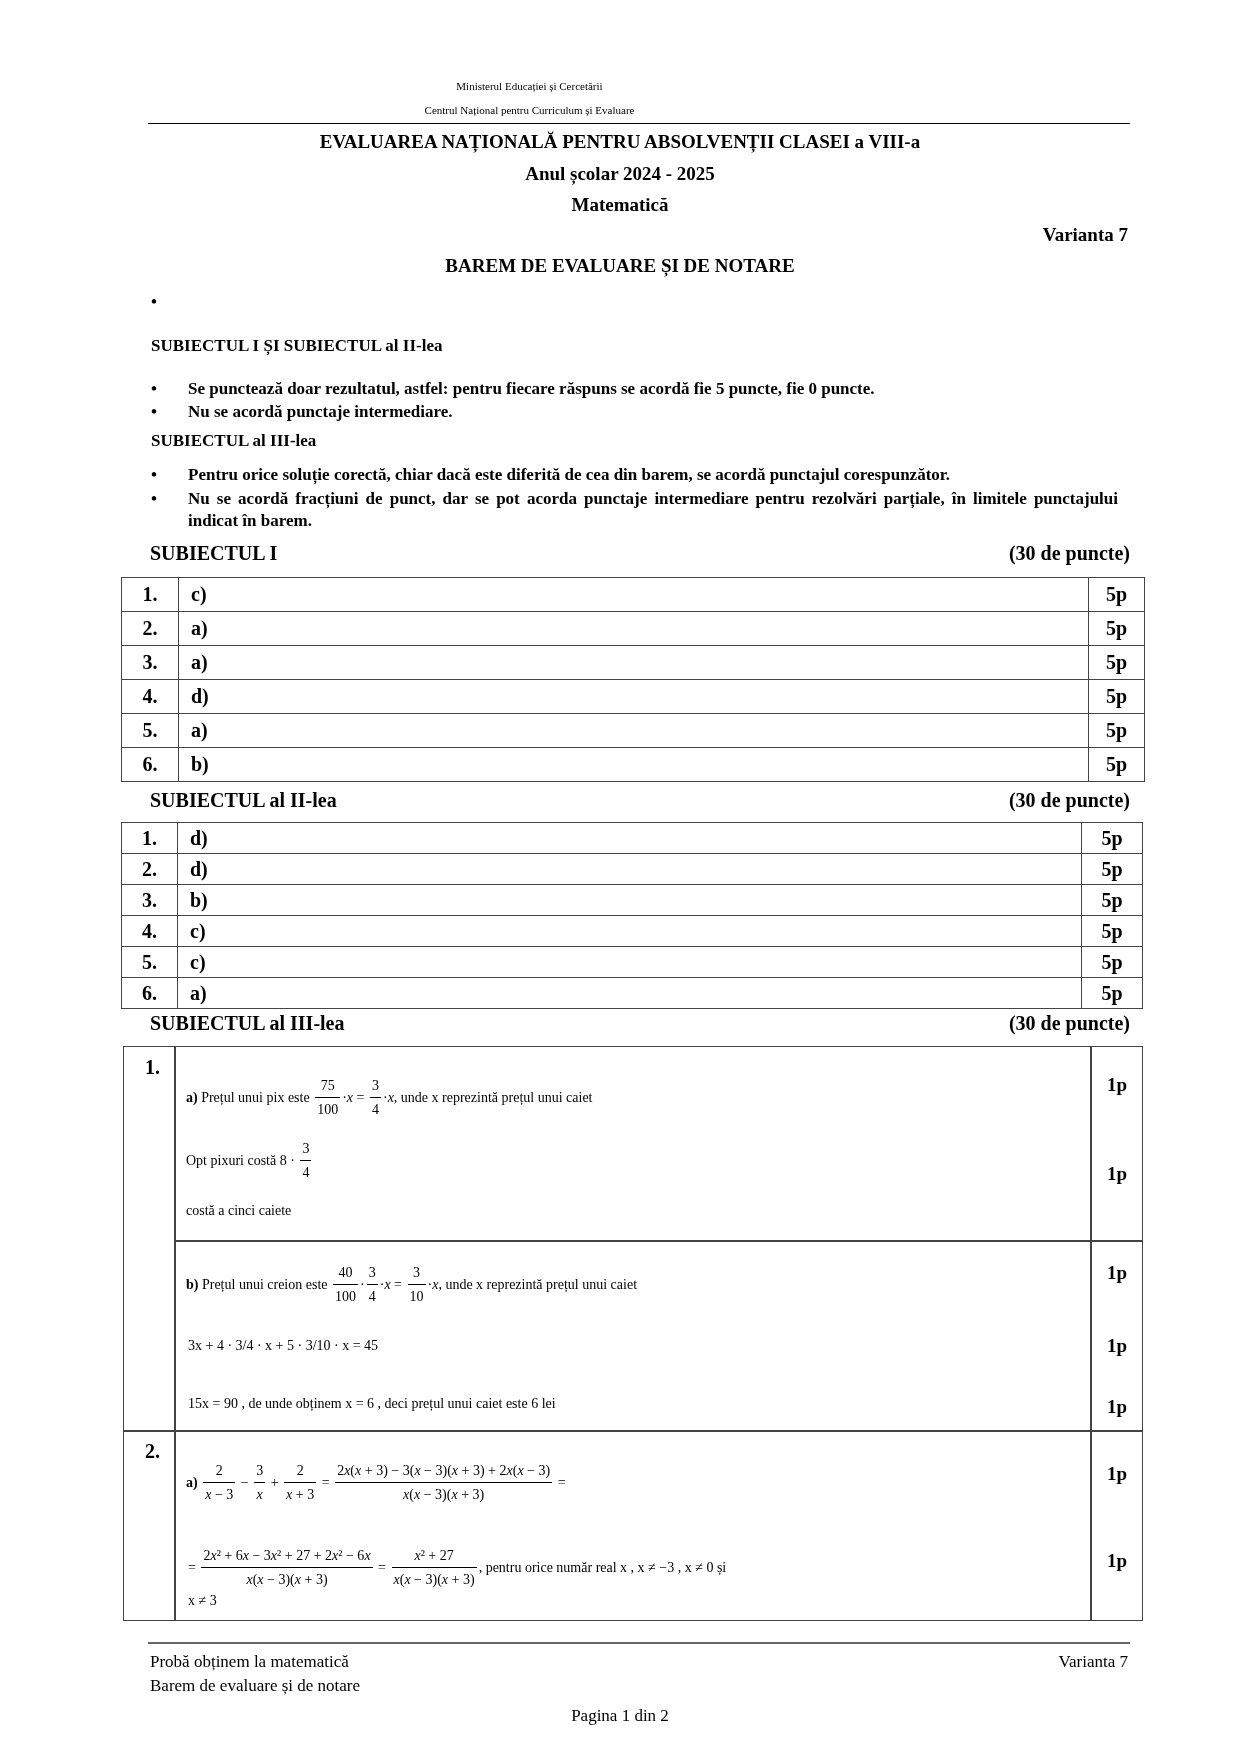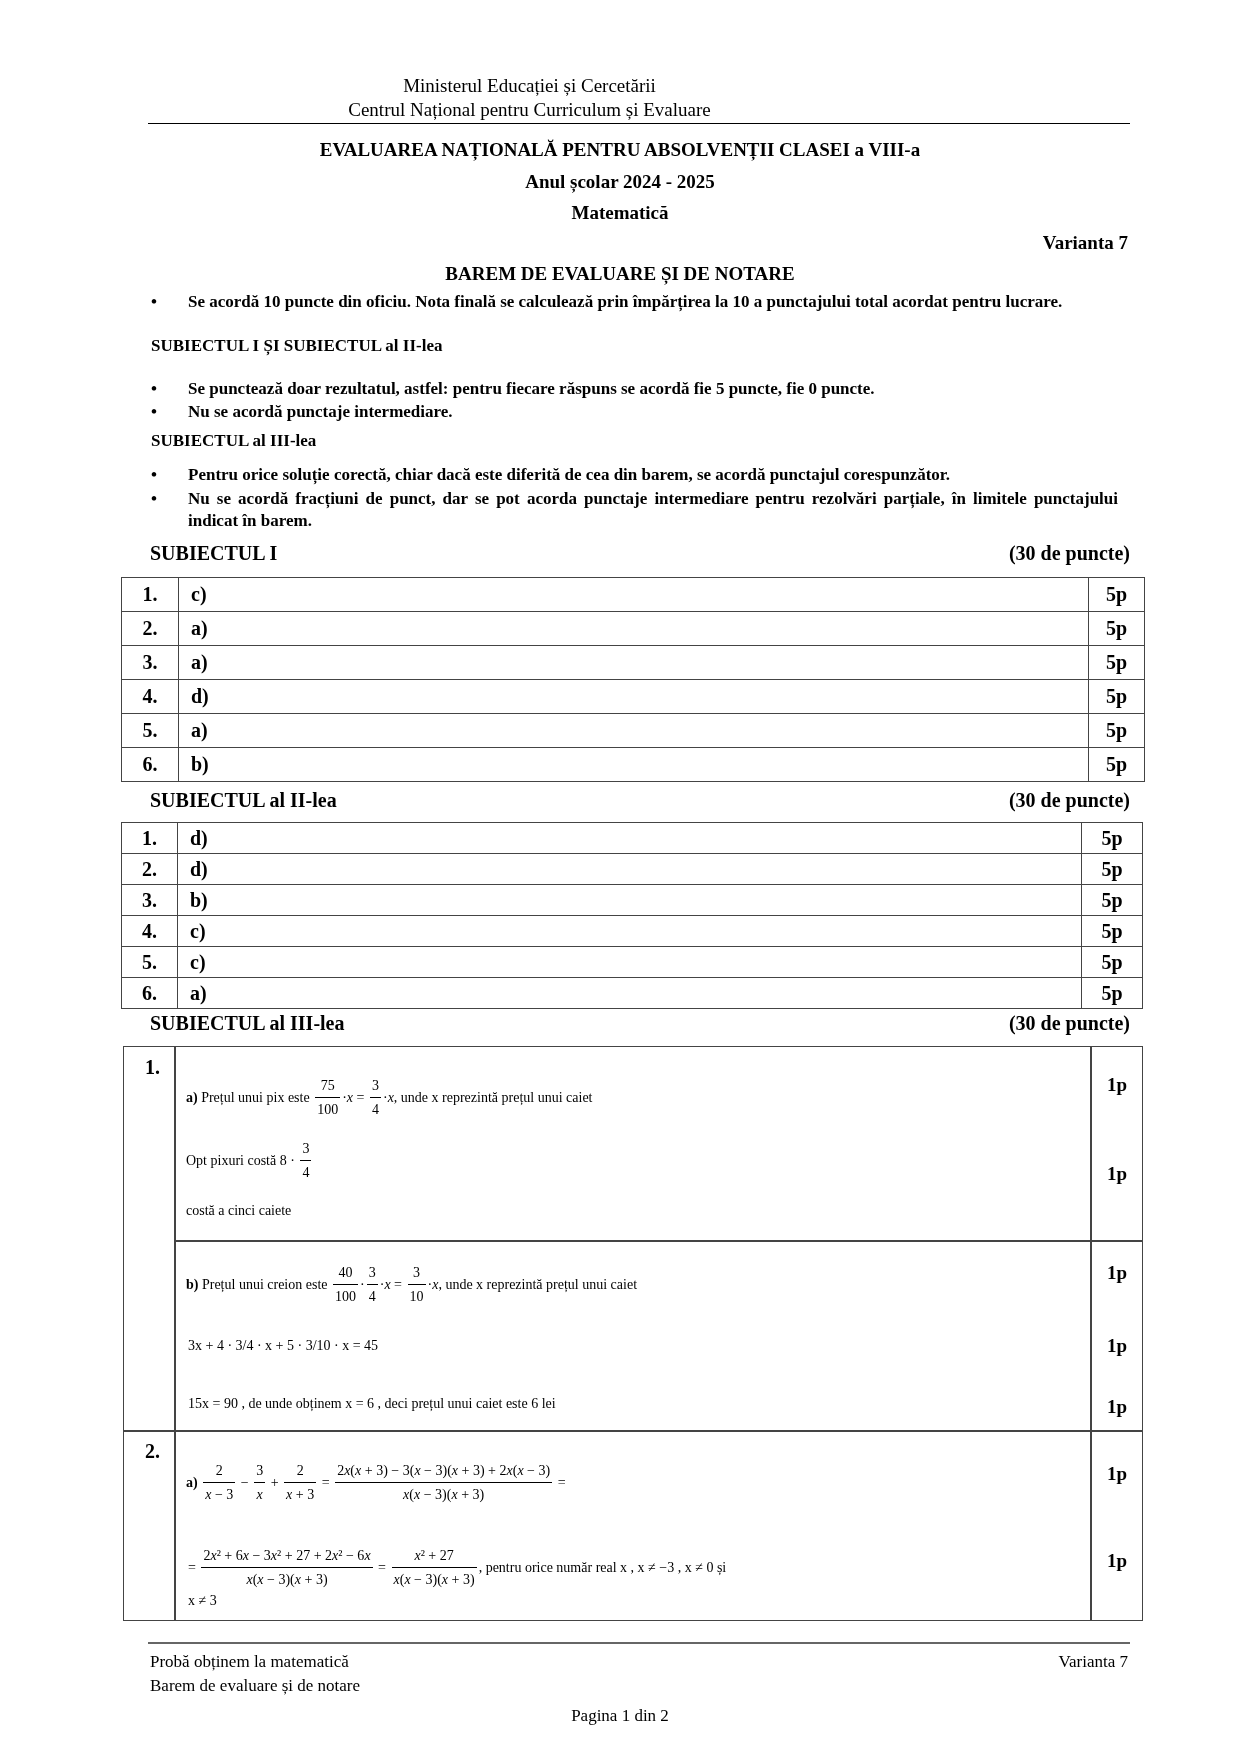--- a/index.html
+++ b/index.html
@@ -1,23 +1,23 @@
 <!DOCTYPE html>
 <html><head>
 <meta charset="utf-8">
 <style>
   html, body { margin:0; padding:0; background:#fff; }
   body { width:1240px; height:1755px; position:relative; overflow:hidden;
          font-family:"Liberation Serif", serif; color:#000; }
   .abs { position:absolute; }
   .c { text-align:center; }
   .b { font-weight:bold; }
-  .hdr { left:0; width:1059px; font-size:19px; line-height:20px; }
+  .hdr { left:0; width:1059px; font-size:11px; line-height:20px; }
   .rule { position:absolute; background:#000; height:1px; }
-  .title { left:0; width:1240px; font-size:19px; font-weight:bold;margin-top:8px; }
+  .title { left:0; width:1240px; font-size:19px; font-weight:bold; }
   .bul { font-size:17px; font-weight:bold; line-height:22px; }
   .bul .dot { position:absolute; left:0; top:0; }
   .bul .txt { position:absolute; left:37px; top:0; width:930px; text-align:justify; }
   .sub { font-size:17px; font-weight:bold; }
   .sec { font-size:20px; font-weight:bold; }
   table.grid { position:absolute; border-collapse:collapse; font-size:20px; font-weight:bold; }
   table.grid td { border:1.5px solid #444; padding:0; }
   table.grid td.num { text-align:center; }
   table.grid td.ans { padding-left:12px; }
   table.grid td.pts { text-align:center; }
@@ -39,21 +39,20 @@
 <div class="abs hdr c" style="top:100px;">Centrul Național pentru Curriculum și Evaluare</div>
 <div class="rule" style="left:148px; width:982px; top:123px;"></div>
 <div class="abs title c" style="top:131px;">EVALUAREA NAȚIONALĂ PENTRU ABSOLVENȚII CLASEI a VIII-a</div>
 <div class="abs title c" style="top:163px;">Anul școlar 2024 - 2025</div>
 <div class="abs title c" style="top:194px;">Matematică</div>
 <div class="abs title" style="top:224px; left:auto; right:112px; width:auto;">Varianta 7</div>
 <div class="abs title c" style="top:255px;">BAREM DE EVALUARE ȘI DE NOTARE</div>
 
 <div class="abs bul" style="left:151px; top:291px; width:980px; height:44px;">
   <span class="dot">•</span>
-  <span class="txt">Se acordă 10 puncte din oficiu. Nota finală se calculează prin împărțirea la 10 a punctajului total acordat pentru lucrare.</span>
 </div>
 <div class="abs sub" style="left:151px; top:336px;">SUBIECTUL I ȘI SUBIECTUL al II-lea</div>
 <div class="abs bul" style="left:151px; top:378px; width:980px; height:22px;">
   <span class="dot">•</span>
   <span class="txt">Se punctează doar rezultatul, astfel: pentru fiecare răspuns se acordă fie 5 puncte, fie 0 puncte.</span>
 </div>
 <div class="abs bul" style="left:151px; top:401px; width:980px; height:22px;">
   <span class="dot">•</span>
   <span class="txt">Nu se acordă punctaje intermediare.</span>
 </div>

